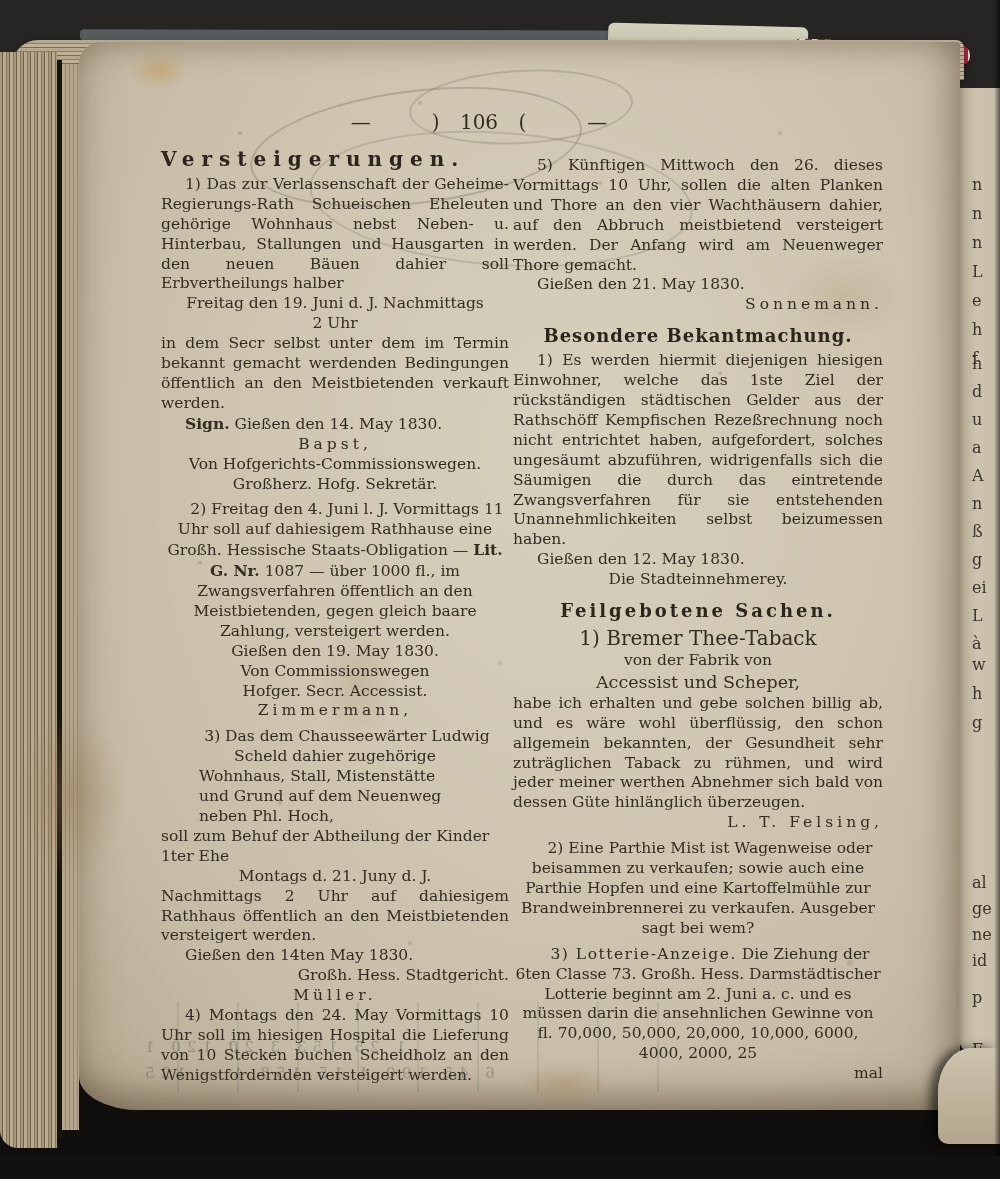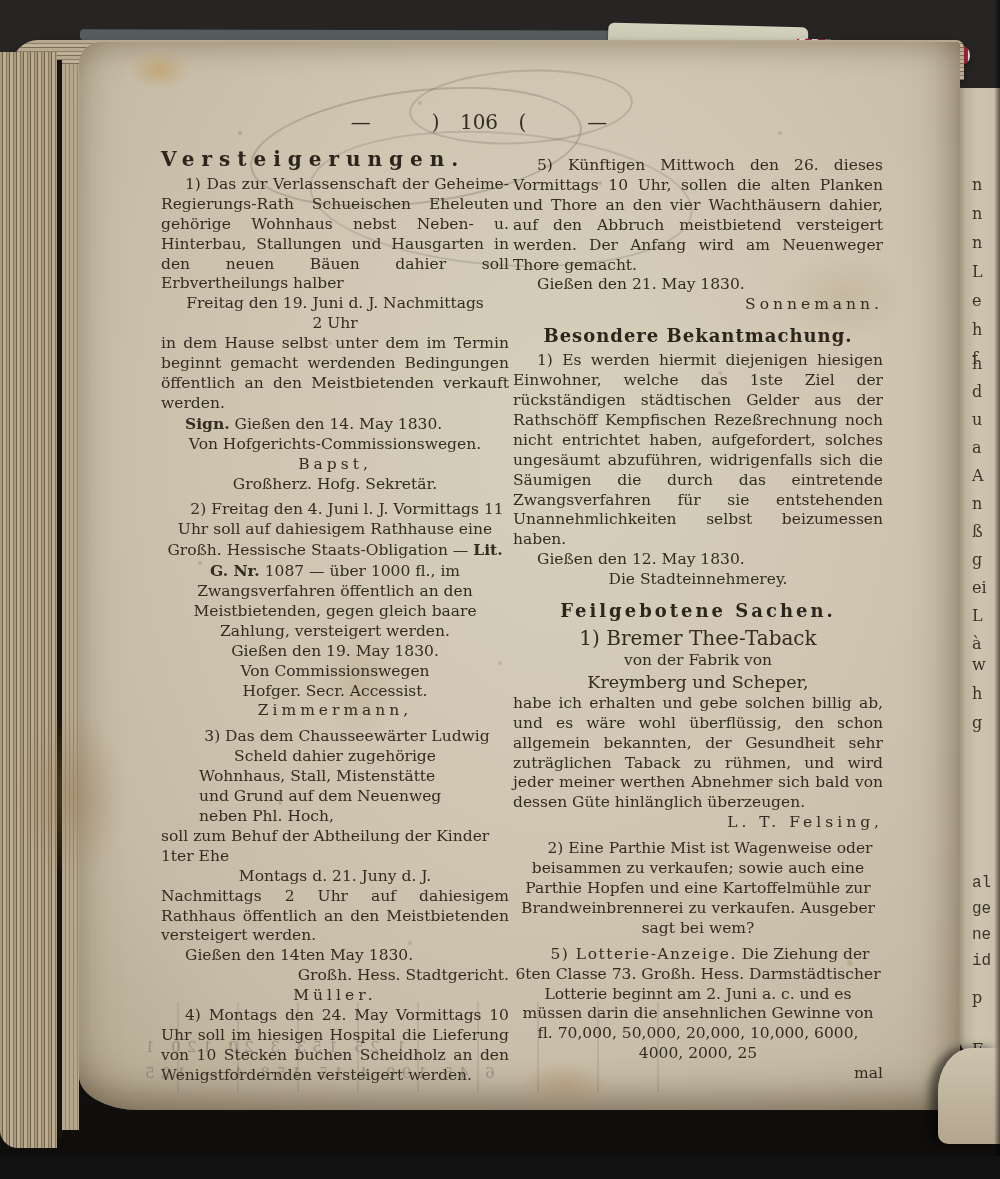--- a/index.html
+++ b/index.html
@@ -78,21 +78,21 @@
   .ghost-grid{position:absolute;left:40px;top:960px;width:560px;height:90px;opacity:.12;
     background:repeating-linear-gradient(90deg,transparent 0 58px,#3a4045 58px 60px);}
   
   .sliver{position:absolute;left:958px;top:88px;width:42px;height:972px;
     background:linear-gradient(90deg,#978b74 0%,#bdb29c 18%,#cdc3ae 45%,#c8bda8 100%);
     border-radius:0 0 0 26px;}
   .frag{position:absolute;left:14px;color:#3a332a;font-size:16px;white-space:pre-line;text-align:left;}
   .fa{top:82px;line-height:29px;}
   .fb{top:262px;line-height:28px;}
   .fc{top:562px;line-height:29px;}
-  .fd{top:782px;line-height:26px;font-family:Liberation Mono, monospace;}
+  .fd{top:782px;line-height:26px;}
   .fe{top:900px;}
   .ff{top:952px;}
   .corner-page{position:absolute;left:938px;top:1048px;width:62px;height:96px;background:linear-gradient(180deg,#cdc3ae,#b3a68d);
     border-radius:34px 0 0 10px / 44px 0 0 10px;box-shadow:-8px 0 10px rgba(0,0,0,.55);}
   .right-shadow{position:absolute;left:994px;top:0;width:6px;height:1179px;background:linear-gradient(90deg,transparent,rgba(0,0,0,.55));}
 </style>
 </head>
 <body>
 
 <div class="scene">
@@ -117,24 +117,24 @@
     <div class="oval oval3"></div>
     <div class="ghost-grid"></div>
 
     <div class="page-header"><span>—</span>&nbsp;&nbsp;&nbsp;<span>) 106 (</span>&nbsp;&nbsp;&nbsp;<span>—</span></div>
 
     <div class="col col-left">
       <h1 class="vh">Versteigerungen.</h1>
       <p class="j ind">1) Das zur Verlassenschaft der Geheime-Regierungs-Rath Schueischen Eheleuten gehörige Wohnhaus nebst Neben- u. Hinterbau, Stallungen und Hausgarten in den neuen Bäuen dahier soll Erbvertheilungs halber</p>
       <p class="c">Freitag den 19. Juni d. J. Nachmittags</p>
       <p class="c">2 Uhr</p>
-      <p class="j">in dem Hause selbst unter dem im Termin beginnt gemacht werdenden Bedingungen öffentlich an den Meistbietenden verkauft werden.</p>
+      <p class="j">in dem Secr selbst unter dem im Termin bekannt gemacht werdenden Bedingungen öffentlich an den Meistbietenden verkauft werden.</p>
       <p class="ind"><span class="b">Sign.</span><span> Gießen den 14. May 1830.</span></p>
+      <p class="c sp">Bapst,</p>
       <p class="c">Von Hofgerichts-Commissionswegen.</p>
-      <p class="c sp">Bapst,</p>
       <p class="c">Großherz. Hofg. Sekretär.</p>
       <p class="j ind gap"><span>2) Freitag den 4. Juni l. J. Vormittags 11 Uhr soll auf dahiesigem Rathhause eine Großh. Hessische Staats-Obligation — </span><span class="b">Lit. G. Nr.</span><span> 1087 — über 1000 fl., im Zwangsverfahren öffentlich an den Meistbietenden, gegen gleich baare Zahlung, versteigert werden.</span></p>
       <p class="c">Gießen den 19. May 1830.</p>
       <p class="c">Von Commissionswegen</p>
       <p class="c">Hofger. Secr. Accessist.</p>
       <p class="c sp">Zimmermann,</p>
       <p class="ind gap">3) Das dem Chausseewärter Ludwig Scheld dahier zugehörige</p>
       <p class="blk">Wohnhaus, Stall, Mistenstätte
 und Grund auf dem Neuenweg
 neben Phl. Hoch,</p>
@@ -151,25 +151,25 @@
       <p class="j ind">5) Künftigen Mittwoch den 26. dieses Vormittags 10 Uhr, sollen die alten Planken und Thore an den vier Wachthäusern dahier, auf den Abbruch meistbietend versteigert werden. Der Anfang wird am Neuenweger Thore gemacht.</p>
       <p class="ind">Gießen den 21. May 1830.</p>
       <p class="cr sp">Sonnemann.</p>
       <h2 class="h2">Besondere Bekantmachung.</h2>
       <p class="j ind">1) Es werden hiermit diejenigen hiesigen Einwohner, welche das 1ste Ziel der rückständigen städtischen Gelder aus der Rathschöff Kempfischen Rezeßrechnung noch nicht entrichtet haben, aufgefordert, solches ungesäumt abzuführen, widrigenfalls sich die Säumigen die durch das eintretende Zwangsverfahren für sie entstehenden Unannehmlichkeiten selbst beizumessen haben.</p>
       <p class="ind">Gießen den 12. May 1830.</p>
       <p class="c">Die Stadteinnehmerey.</p>
       <h2 class="h2 sp2">Feilgebotene Sachen.</h2>
       <p class="c big">1) Bremer Thee-Taback</p>
       <p class="c">von der Fabrik von</p>
-      <p class="c med">Kreymberg und Scheper,</p>
+      <p class="c med">Accessist und Scheper,</p>
       <p class="j">habe ich erhalten und gebe solchen billig ab, und es wäre wohl überflüssig, den schon allgemein bekannten, der Gesundheit sehr zuträglichen Taback zu rühmen, und wird jeder meiner werthen Abnehmer sich bald von dessen Güte hinlänglich überzeugen.</p>
       <p class="cr sp">L. T. Felsing,</p>
       <p class="j ind gap">2) Eine Parthie Mist ist Wagenweise oder beisammen zu verkaufen; sowie auch eine Parthie Hopfen und eine Kartoffelmühle zur Brandweinbrennerei zu verkaufen. Ausgeber sagt bei wem?</p>
-      <p class="j ind gap"><span class="lead-sp">5) Lotterie-Anzeige.</span><span> Die Ziehung der 6ten Classe 73. Großh. Hess. Darmstädtischer Lotterie beginnt am 2. Juni a. c. und es müssen darin die ansehnlichen Gewinne von fl. 70,000, 50,000, 20,000, 10,000, 6000, 4000, 2000, 25</span></p>
+      <p class="j ind gap"><span class="lead-sp">3) Lotterie-Anzeige.</span><span> Die Ziehung der 6ten Classe 73. Großh. Hess. Darmstädtischer Lotterie beginnt am 2. Juni a. c. und es müssen darin die ansehnlichen Gewinne von fl. 70,000, 50,000, 20,000, 10,000, 6000, 4000, 2000, 25</span></p>
       <p class="r">mal</p>
     </div>
 
     <div class="ghost g1">1  25  153  3  20  120  1</div>
     <div class="ghost g2">6  45  190  4  15  158  4 — 125</div>
   </div>
 
   <div class="sliver">
     <div class="frag fa">n
 n

